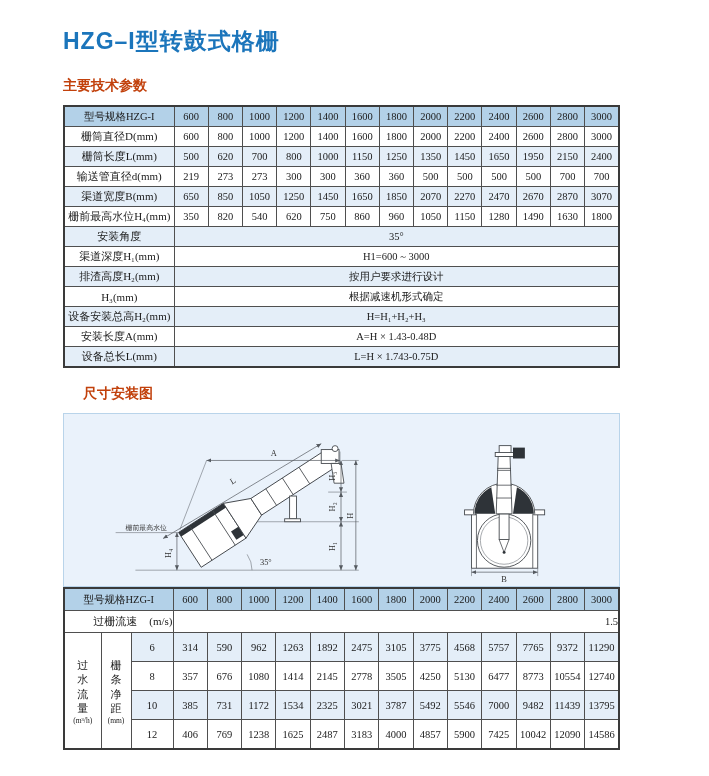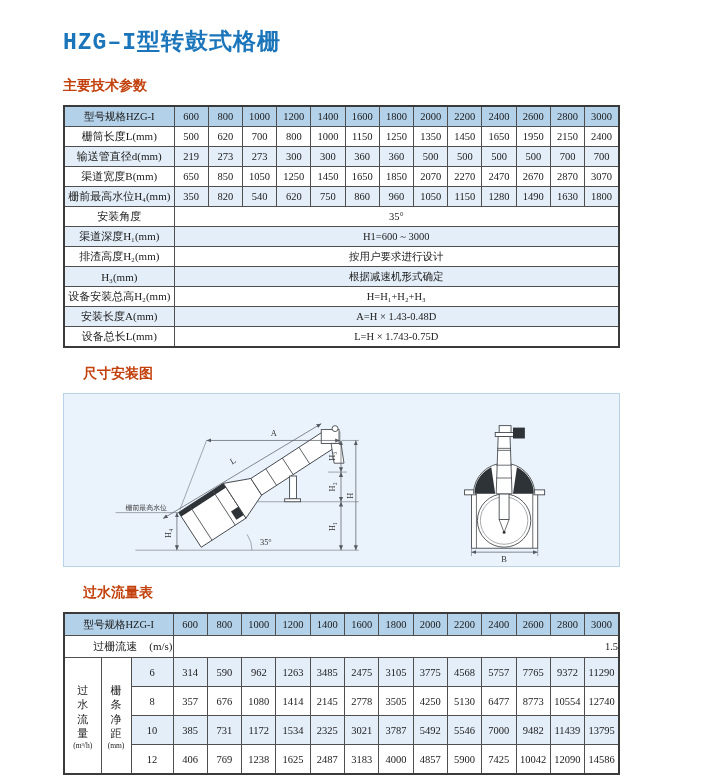--- a/index.html
+++ b/index.html
@@ -3,21 +3,21 @@
 <meta charset="utf-8">
 <style>
   html,body{margin:0;padding:0;background:#ffffff;}
   .page{
     width:709px;height:776px;box-sizing:border-box;
     padding:26px 63px 0 63px;background:#ffffff;overflow:hidden;
     font-family:"Liberation Serif","DejaVu Serif",serif;
   }
   h1.title{
     margin:0 0 20px 0;
-    font-family:Liberation Mono, monospace;
+    font-family:Liberation Sans, sans-serif;
     font-size:23px;font-weight:bold;color:#1b75bb;letter-spacing:1px;
   }
   h2.sec{
     margin:0 0 10px 0;
     font-family:"DejaVu Sans","Liberation Sans",sans-serif;
     font-size:14px;font-weight:bold;color:#c2410c;
   }
   h2.sec.mt{margin-top:17px;margin-left:20px;}
   table.spec{
     width:557px;table-layout:fixed;border-collapse:collapse;
@@ -76,20 +76,36 @@
           <th>1800</th>
           <th>2000</th>
           <th>2200</th>
           <th>2400</th>
           <th>2600</th>
           <th>2800</th>
           <th>3000</th>
         </tr>
       </thead>
     <tbody>
+        <tr>
+          <td class="lbl">栅筒直径D(mm)</td>
+          <td>600</td>
+          <td>800</td>
+          <td>1000</td>
+          <td>1200</td>
+          <td>1400</td>
+          <td>1600</td>
+          <td>1800</td>
+          <td>2000</td>
+          <td>2200</td>
+          <td>2400</td>
+          <td>2600</td>
+          <td>2800</td>
+          <td>3000</td>
+        </tr>
         <tr>
           <td class="lbl">栅筒长度L(mm)</td>
           <td>500</td>
           <td>620</td>
           <td>700</td>
           <td>800</td>
           <td>1000</td>
           <td>1150</td>
           <td>1250</td>
           <td>1350</td>
@@ -261,21 +277,20 @@
       <rect x="434" y="39" width="20" height="4" class="part"></rect>
       <rect x="452" y="34" width="12" height="11" class="dark"></rect>
 
       <line x1="410" y1="156" x2="410" y2="164" class="thin"></line>
       <line x1="477" y1="156" x2="477" y2="164" class="thin"></line>
       <line x1="410" y1="160" x2="477" y2="160" class="dim" marker-start="url(#arr)" marker-end="url(#arr)"></line>
       <text x="443" y="170" text-anchor="middle">B</text>
     </svg>
   </div>
 
-  <h2 class="sec mt">过水流量表</h2>
 
   <table class="spec" id="flow-table">
     <colgroup>
       <col style="width:37px">
         <col style="width:30px">
         <col style="width:42px">
     </colgroup>
     <thead>
         <tr>
           <th colspan="3">型号规格HZG-I</th>
@@ -306,21 +321,21 @@
           </td>
           <td class="vcell" rowspan="4">
             <div class="vtext">栅条净距</div>
             <div class="vunit">(mm)</div>
           </td>
           <td>6</td>
           <td>314</td>
           <td>590</td>
           <td>962</td>
           <td>1263</td>
-          <td>3485</td>
+          <td>1892</td>
           <td>2475</td>
           <td>3105</td>
           <td>3775</td>
           <td>4568</td>
           <td>5757</td>
           <td>7765</td>
           <td>9372</td>
           <td>11290</td>
         </tr>
         <tr>

